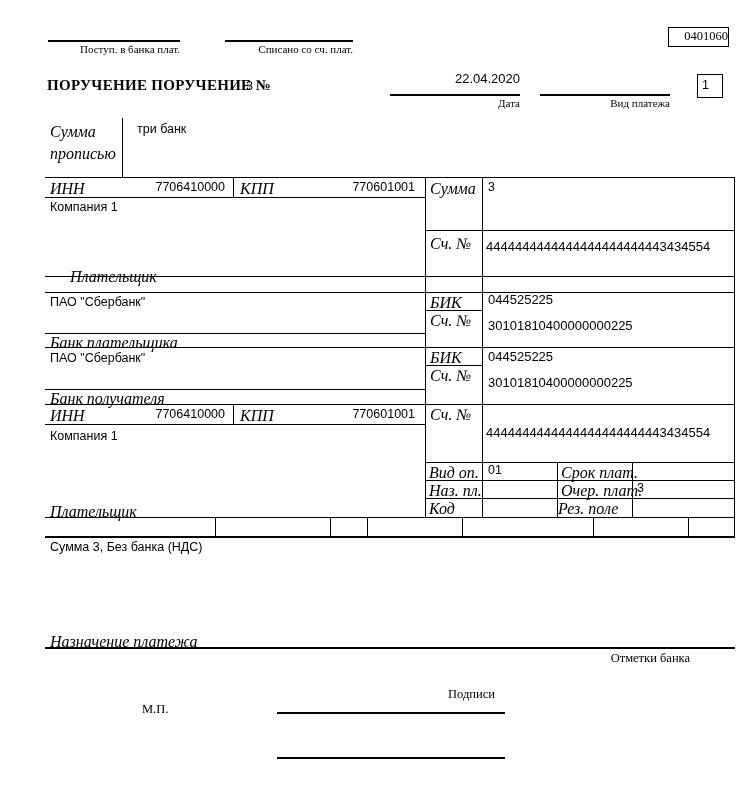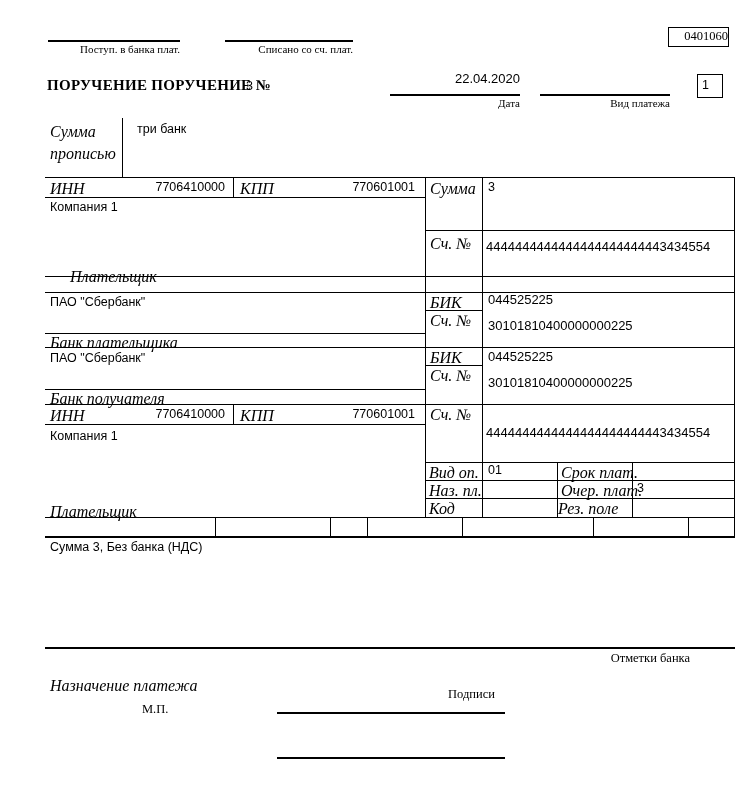--- a/index.html
+++ b/index.html
@@ -124,21 +124,21 @@
   <div class="t lbl" style="left:429px;top:464px;">Вид оп.</div>
   <div class="t val" style="left:488px;top:463px;">01</div>
   <div class="t lbl" style="left:429px;top:482px;">Наз. пл.</div>
   <div class="t lbl" style="left:429px;top:500px;">Код</div>
   <div class="t lbl" style="left:561px;top:464px;">Срок плат.</div>
   <div class="t lbl" style="left:561px;top:482px;">Очер. плат.</div>
   <div class="t val" style="left:637px;top:481px;">3</div>
   <div class="t lbl" style="left:558px;top:500px;">Рез. поле</div>
 
   <div class="t val" style="left:50px;top:540px;">Сумма 3, Без банка (НДС)</div>
-  <div class="t lbl" style="left:50px;top:633px;margin-top:44px;">Назначение платежа</div>
+  <div class="t lbl" style="left:50px;top:633px;">Назначение платежа</div>
   <div class="hl2" style="left:45px;top:647px;width:690px;"></div>
 
   <div class="t big ctr" style="left:345px;top:651px;width:150px;margin-top:36px;">Подписи</div>
   <div class="t big ctr" style="left:540px;top:651px;width:150px;">Отметки банка</div>
   <div class="t big" style="left:142px;top:702px;">М.П.</div>
   <div class="hl2" style="left:277px;top:712px;width:228px;"></div>
   <div class="hl2" style="left:277px;top:757px;width:228px;"></div>
 
 </div>
 

